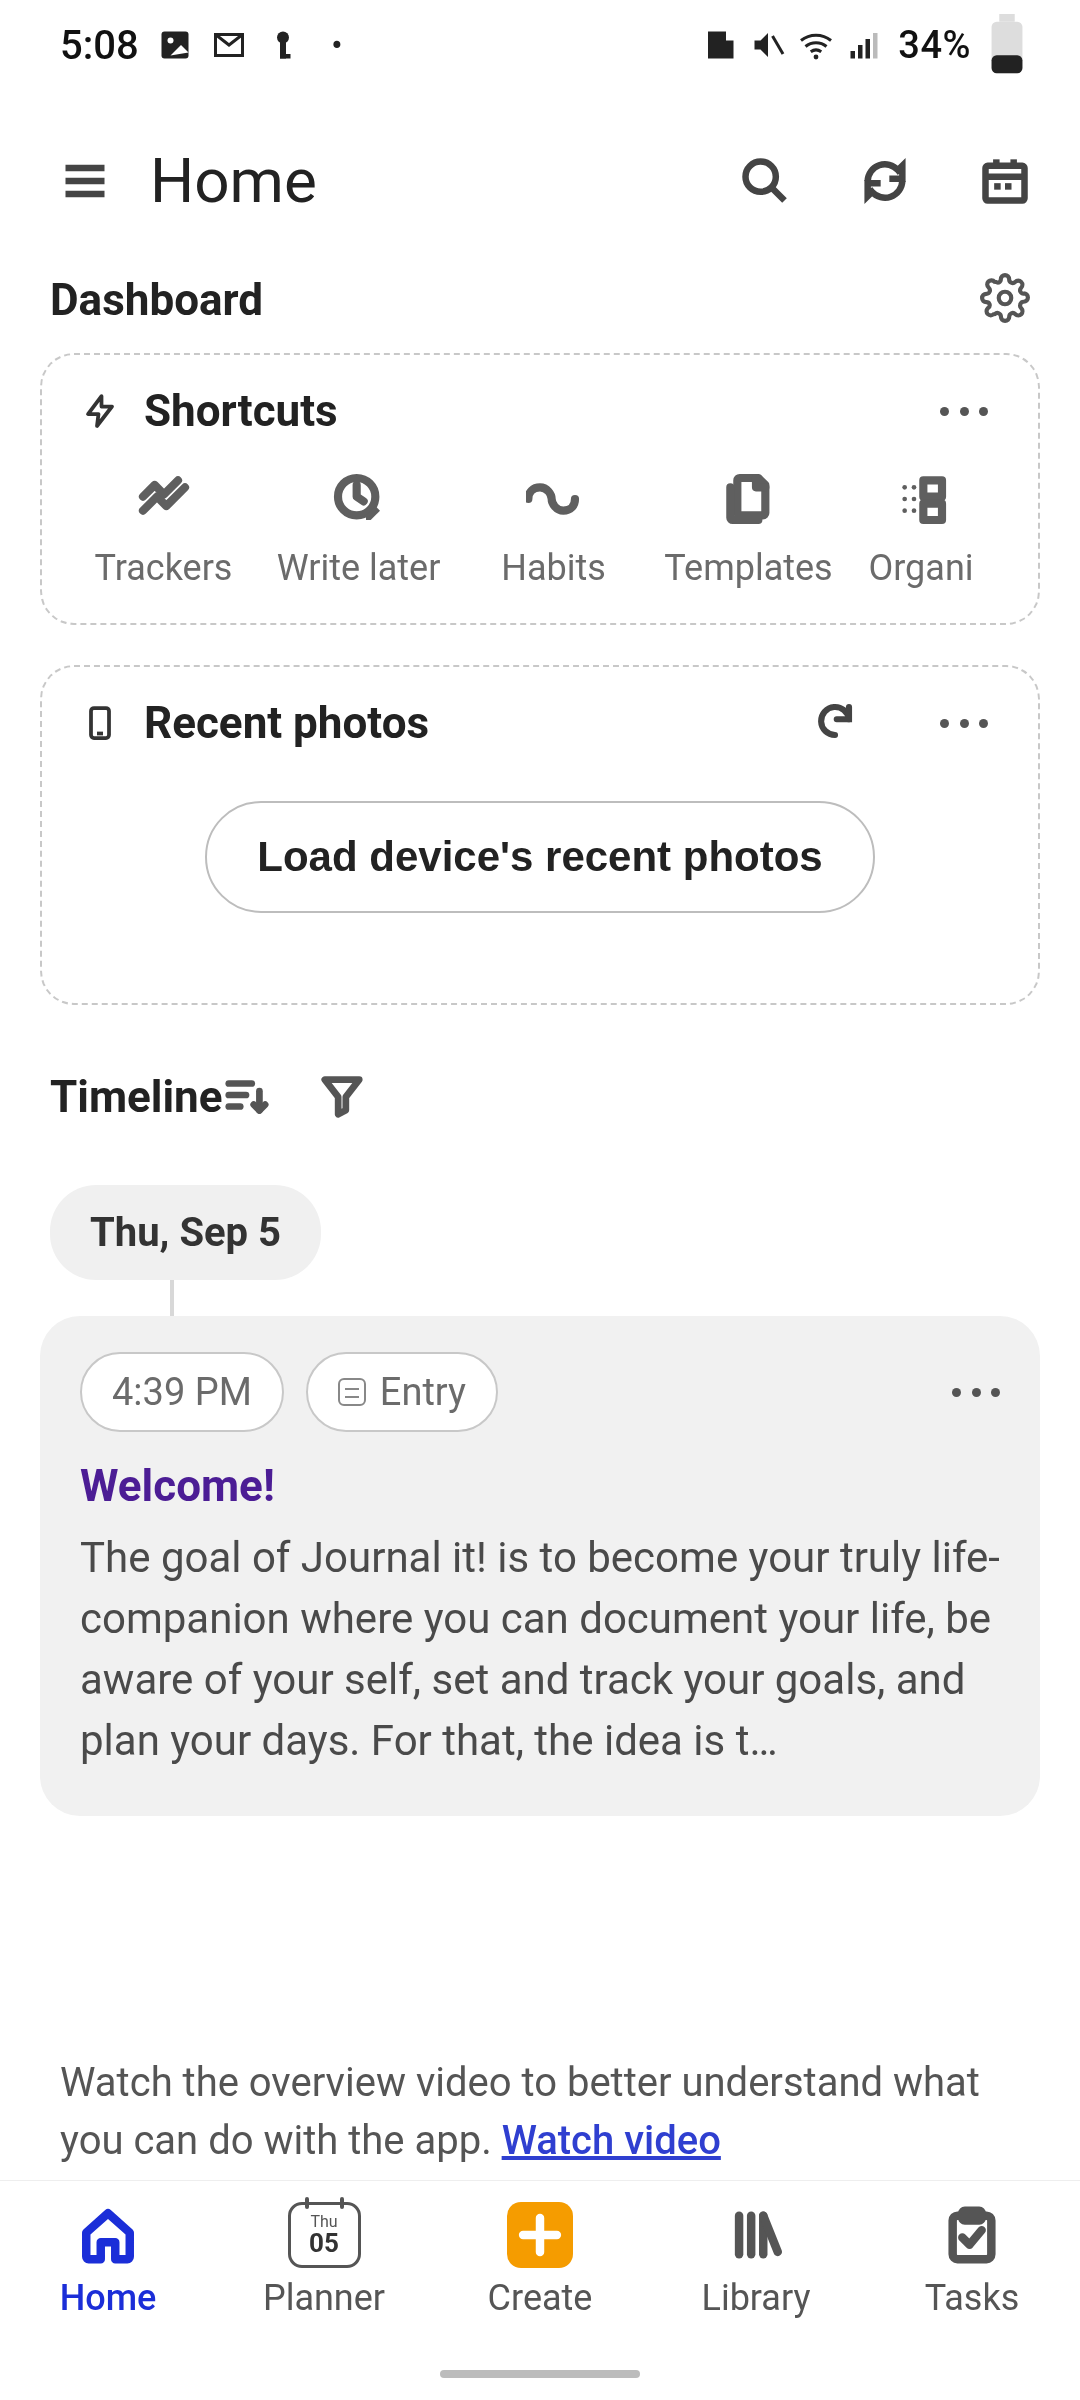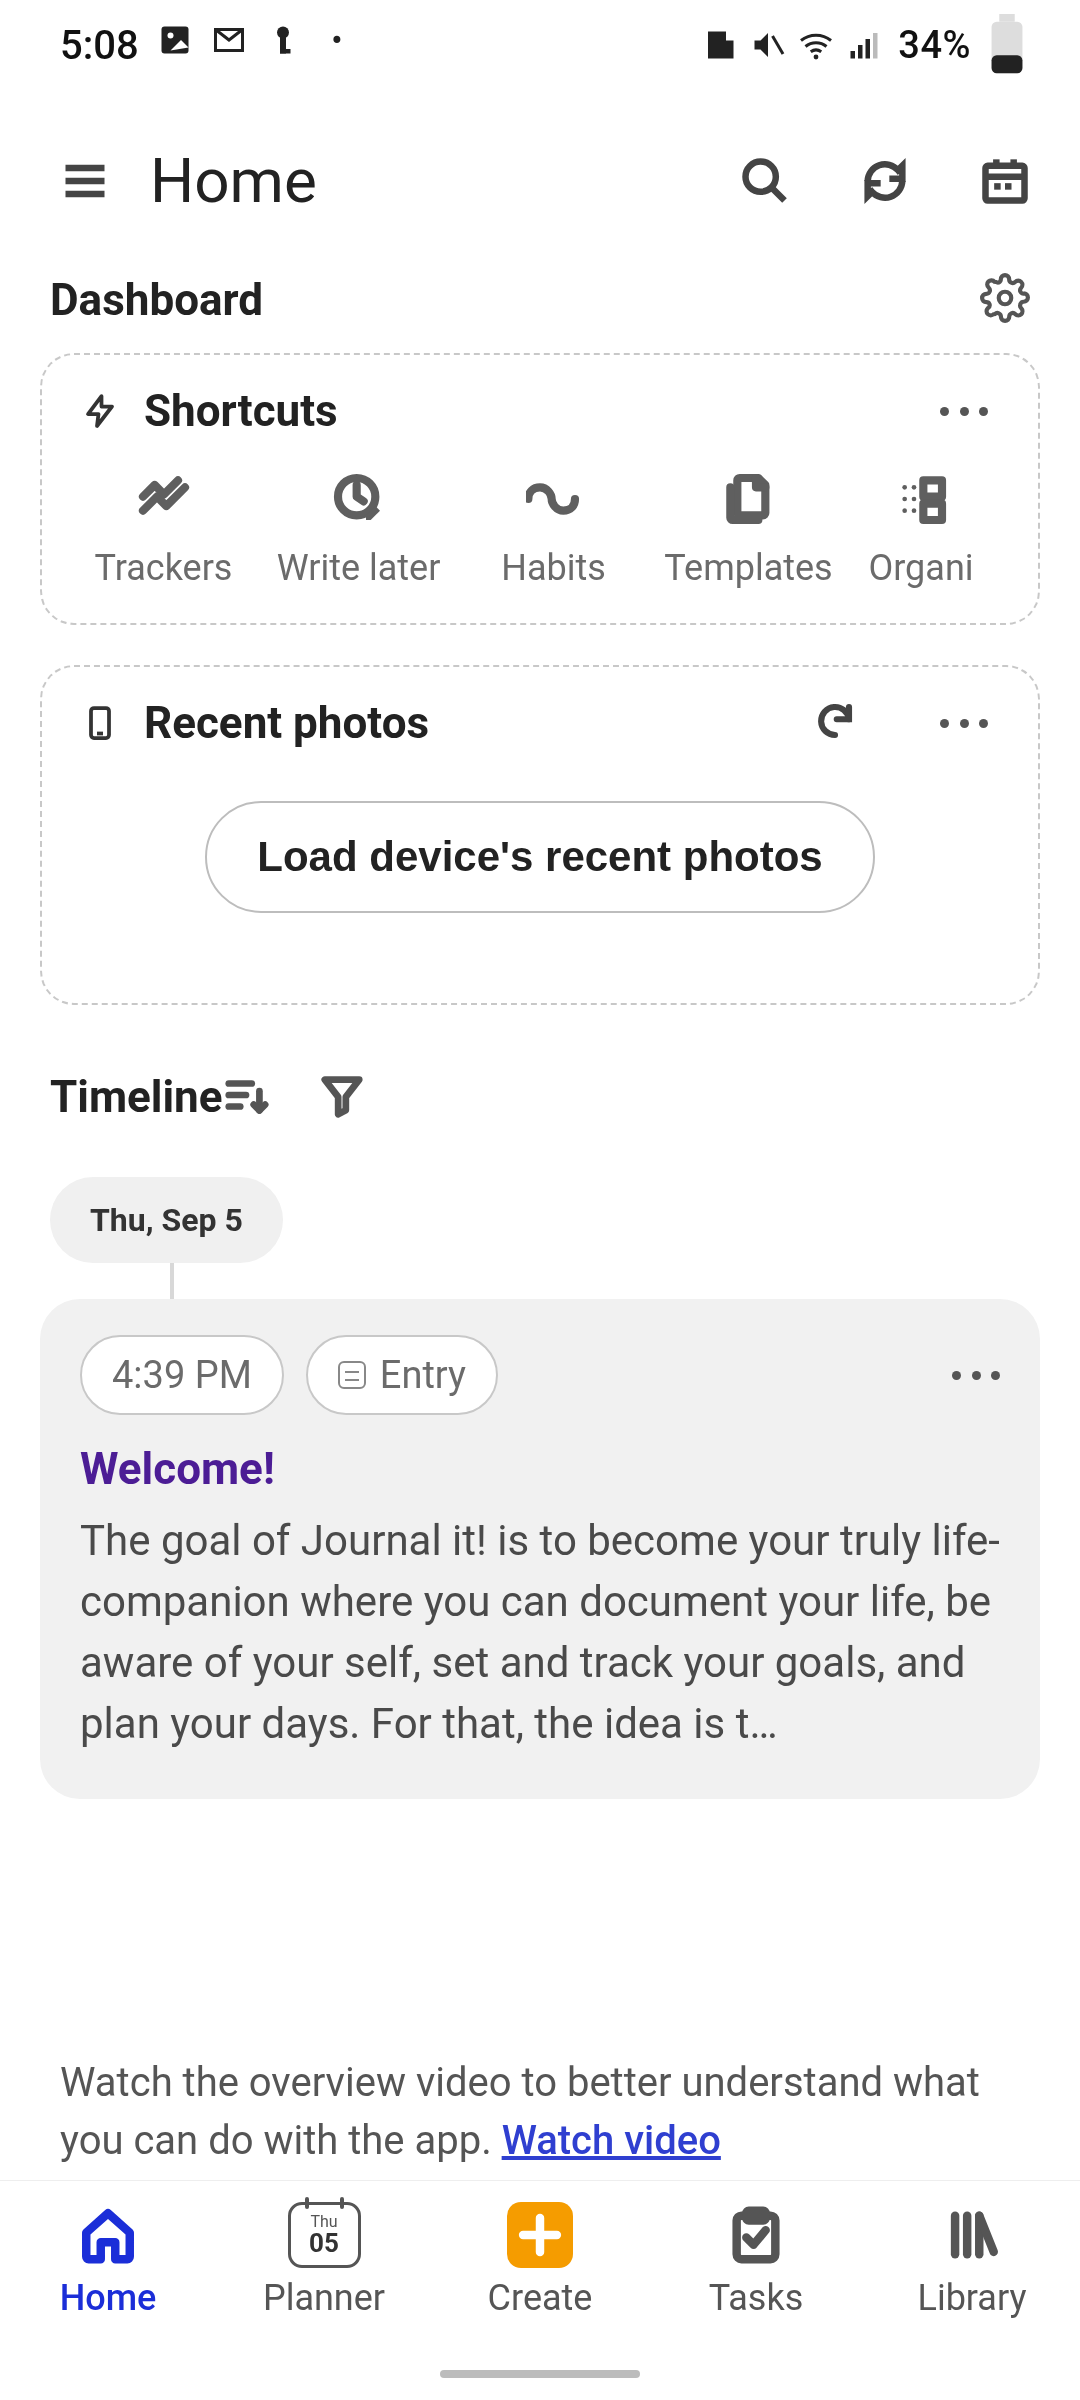--- a/index.html
+++ b/index.html
@@ -13,21 +13,21 @@
     overflow:hidden;
   }
 
   
   .statusbar {
     height:90px;
     display:flex; align-items:center;
     padding:0 55px 0 60px;
     font-size:40px; font-weight:500; color:#111;
   }
-  .statusbar .left { display:flex; gap:18px; }
+  .statusbar .left { display:flex; align-items:center; gap:18px; }
   .statusbar .spacer { flex:1; }
   .statusbar .right { display:flex; align-items:center; gap:12px; font-size:36px;}
   .sb-ico { width:36px; height:36px; display:flex; align-items:center; justify-content:center; fill:#222; }
   .batt-txt { font-size:38px; letter-spacing:0.5px; margin-left:4px; margin-right:6px; }
 
   
   .appbar {
     display:flex; align-items:center;
     padding:24px 40px 20px 50px;
     margin-top:30px;
@@ -95,22 +95,22 @@
     padding:26px 50px 22px 50px;
   }
   .tl-row .sec-title { font-size:44px; font-weight:700; color:#222; }
   .tl-icons { display:flex; gap:50px; }
   .tl-icons svg { width:46px; height:46px; fill:none; stroke:#555; stroke-width:3.5; stroke-linecap:round; stroke-linejoin:round;}
 
   
   .date-chip {
     display:inline-block; background:#f0f0f0;
     border-radius:46px; padding:24px 40px;
-    margin:32px 0 0 50px;
-    font-size:32px; font-weight:700; color:#333;
+    margin:40px 0 0 50px;
+    font-size:40px; font-weight:700; color:#333;
   }
   .chip-connector {
     width:4px; height:36px; background:#d8d8d8;
     margin-left:170px;
   }
   .entry-card {
     background:#f1f1f1; border-radius:40px;
     margin:0 40px; padding:36px 40px 44px 40px;
   }
   .entry-head { display:flex; align-items:center; gap:22px; }
@@ -466,35 +466,35 @@
             <line x1="12" y1="5" x2="12" y2="19"></line>
             <line x1="5" y1="12" x2="19" y2="12"></line>
           </svg>
         </div>
     </div>
     <div class="nlbl">Create</div>
   </div>
   <div class="nav-item">
     <div class="nico">
         <svg viewBox="0 0 24 24">
-          <rect x="4" y="4" width="16" height="18" rx="2"></rect>
-          <rect x="8" y="2" width="8" height="4" rx="1"></rect>
-          <polyline points="8 13 11 16 16 10"></polyline>
-        </svg>
-      </div>
-    <div class="nlbl">Tasks</div>
-  </div>
-  <div class="nav-item">
-    <div class="nico">
-        <svg viewBox="0 0 24 24">
           <line x1="5" y1="4" x2="5" y2="20"></line>
           <line x1="10" y1="4" x2="10" y2="20"></line>
           <line x1="15" y1="4" x2="15" y2="20"></line>
           <line x1="15" y1="4" x2="21" y2="19"></line>
         </svg>
       </div>
     <div class="nlbl">Library</div>
   </div>
+  <div class="nav-item">
+    <div class="nico">
+        <svg viewBox="0 0 24 24">
+          <rect x="4" y="4" width="16" height="18" rx="2"></rect>
+          <rect x="8" y="2" width="8" height="4" rx="1"></rect>
+          <polyline points="8 13 11 16 16 10"></polyline>
+        </svg>
+      </div>
+    <div class="nlbl">Tasks</div>
+  </div>
   <div class="nav-handle"></div>
 </div>
 
 
 
 
 </body></html>

